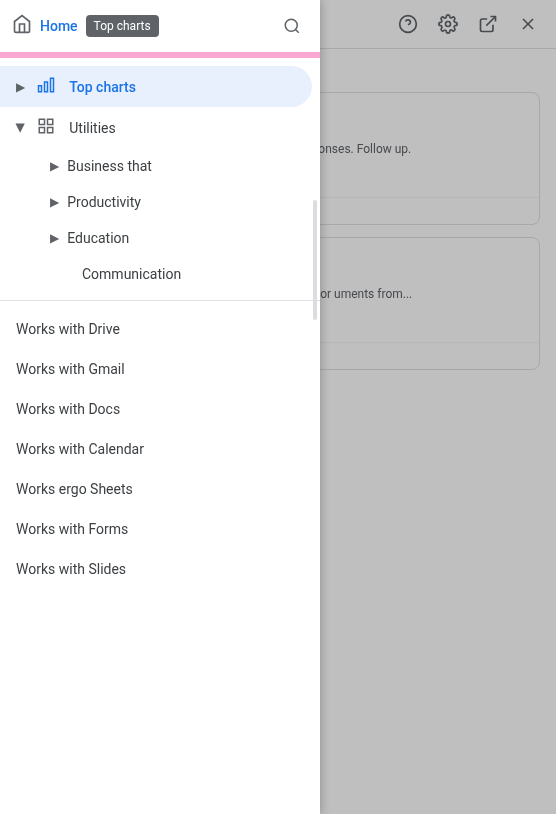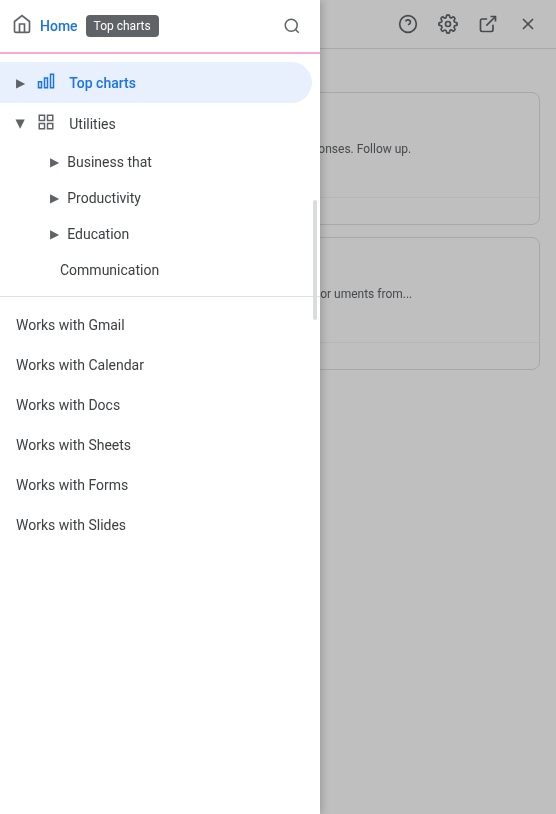--- a/index.html
+++ b/index.html
@@ -139,21 +139,21 @@
       box-shadow: 2px 0 8px rgba(0,0,0,0.2);
       display: flex;
       flex-direction: column;
       overflow: hidden;
     }
 
     .drawer-header {
       display: flex;
       align-items: center;
       padding: 10px 12px;
-      border-bottom: 2px solid #f9a8d4;
+      border-bottom: 6px solid #f9a8d4;
       gap: 8px;
     }
 
     .breadcrumb-home {
       font-size: 14px;
       color: #1a73e8;
       cursor: pointer;
       font-weight: 500;
     }
 
@@ -232,21 +232,21 @@
     }
 
     .nav-sub-item .expand-arrow {
       font-size: 12px;
       color: #5f6368;
     }
 
     .nav-section-item {
       display: flex;
       align-items: flex-start;
-      padding: 10px 16px 10px 60px;
+      padding: 10px 16px 10px 82px;
       cursor: pointer;
       color: #3c4043;
       font-size: 14px;
       gap: 8px;
       border-radius: 0 24px 24px 0;
       margin-right: 8px;
     }
 
     .divider {
       height: 1px;
@@ -403,30 +403,33 @@
     </div>
 
     <div class="nav-section-item">
       <span>Communication</span>
     </div>
 
 
     <div class="divider"></div>
 
     <div class="works-with-item">
+      <span>Works with Drive</span>
+    </div>
+    <div class="works-with-item">
       <span>Works with Gmail</span>
     </div>
     <div class="works-with-item">
+      <span>Works with Docs</span>
+    </div>
+    <div class="works-with-item">
       <span>Works with Calendar</span>
     </div>
     <div class="works-with-item">
-      <span>Works with Docs</span>
-    </div>
-    <div class="works-with-item">
-      <span>Works with Sheets</span>
+      <span>Works ergo Sheets</span>
     </div>
     <div class="works-with-item">
       <span>Works with Forms</span>
     </div>
     <div class="works-with-item">
       <span>Works with Slides</span>
     </div>
 
   </div>
 

